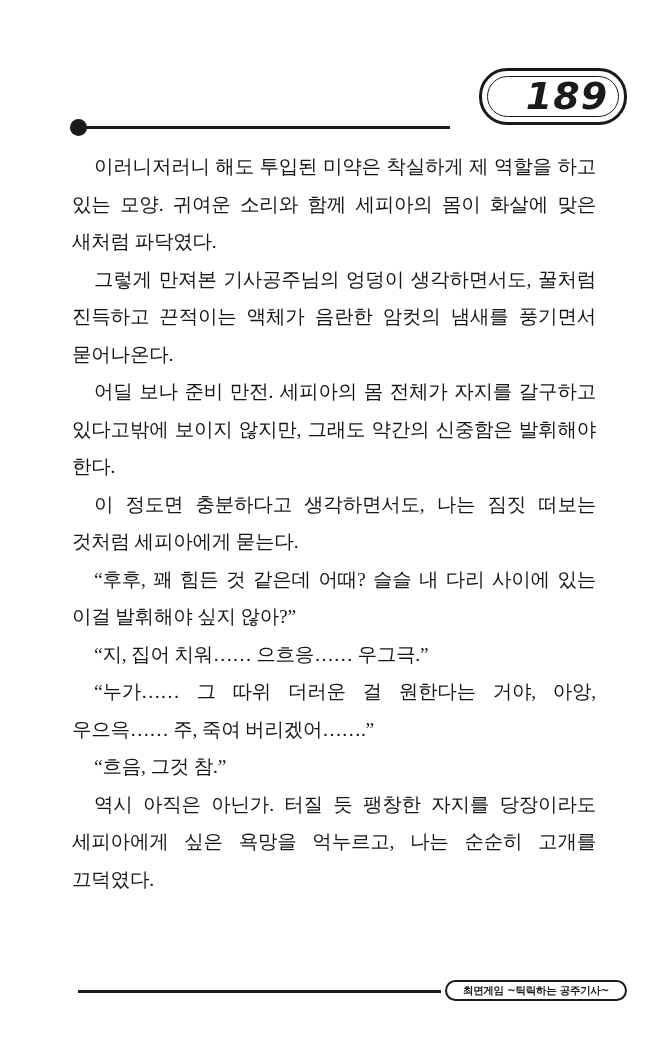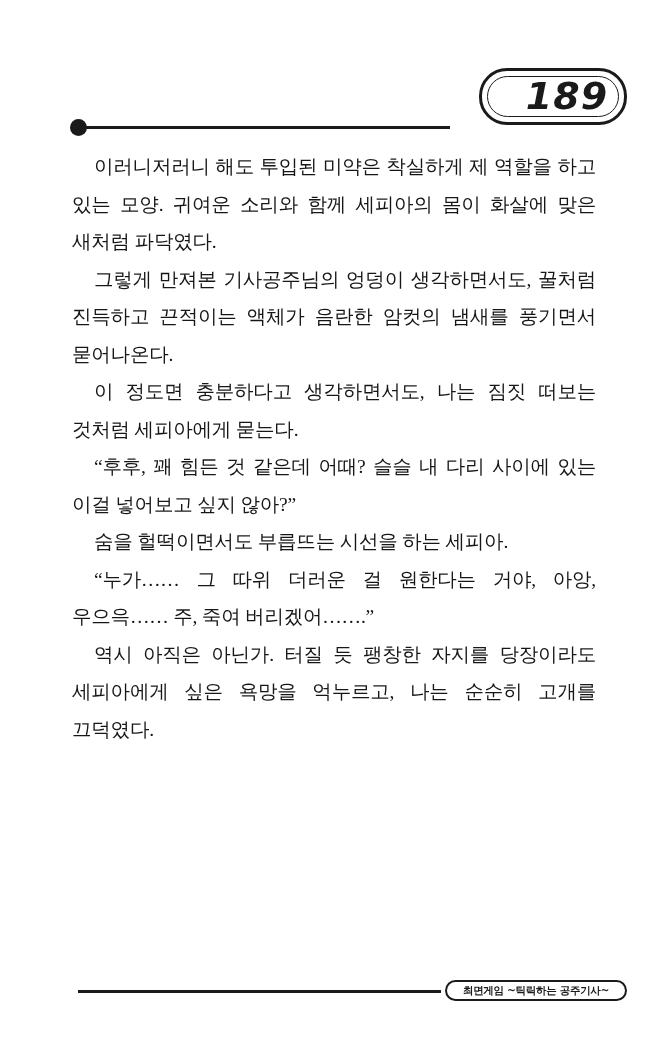--- a/index.html
+++ b/index.html
@@ -159,24 +159,26 @@
     <div class="header-dot"></div>
     <div class="header-rule"></div>
     <div class="page-number-badge">
       <div class="page-number">189</div>
     </div>
   </div>
 
   <div class="body-text">
     <p class="para">이러니저러니 해도 투입된 미약은 착실하게 제 역할을 하고 있는 모양. 귀여운 소리와 함께 세피아의 몸이 화살에 맞은 새처럼 파닥였다.</p>
     <p class="para">그렇게 만져본 기사공주님의 엉덩이 생각하면서도, 꿀처럼 진득하고 끈적이는 액체가 음란한 암컷의 냄새를 풍기면서 묻어나온다.</p>
+    <p class="para">어딜 보나 준비 만전. 세피아의 몸 전체가 자지를 갈구하고 있다고밖에 보이지 않지만, 그래도 약간의 신중함은 발휘해야 한다.</p>
     <p class="para">이 정도면 충분하다고 생각하면서도, 나는 짐짓 떠보는 것처럼 세피아에게 묻는다.</p>
-    <p class="para">“후후, 꽤 힘든 것 같은데 어때? 슬슬 내 다리 사이에 있는 이걸 넣어보고 싶지 않아?”</p>
-    <p class="para">숨을 헐떡이면서도 부릅뜨는 시선을 하는 세피아.</p>
+    <p class="para">“후후, 꽤 힘든 것 같은데 어때? 슬슬 내 다리 사이에 있는 이걸 발휘해야 싶지 않아?”</p>
+    <p class="para">“지, 집어 치워…… 으흐응…… 우그극.”</p>
     <p class="para">“누가…… 그 따위 더러운 걸 원한다는 거야, 아앙, 우으윽…… 주, 죽여 버리겠어…….”</p>
+    <p class="para">“흐음, 그것 참.”</p>
     <p class="para">역시 아직은 아닌가. 터질 듯 팽창한 자지를 당장이라도 세피아에게 싶은 욕망을 억누르고, 나는 순순히 고개를 끄덕였다.</p>
   </div>
 
   <div class="page-footer">
     <div class="footer-rule"></div>
     <div class="footer-badge">
       <span class="footer-title">최면게임 ~틱릭하는 공주기사~</span>
     </div>
   </div>
 

